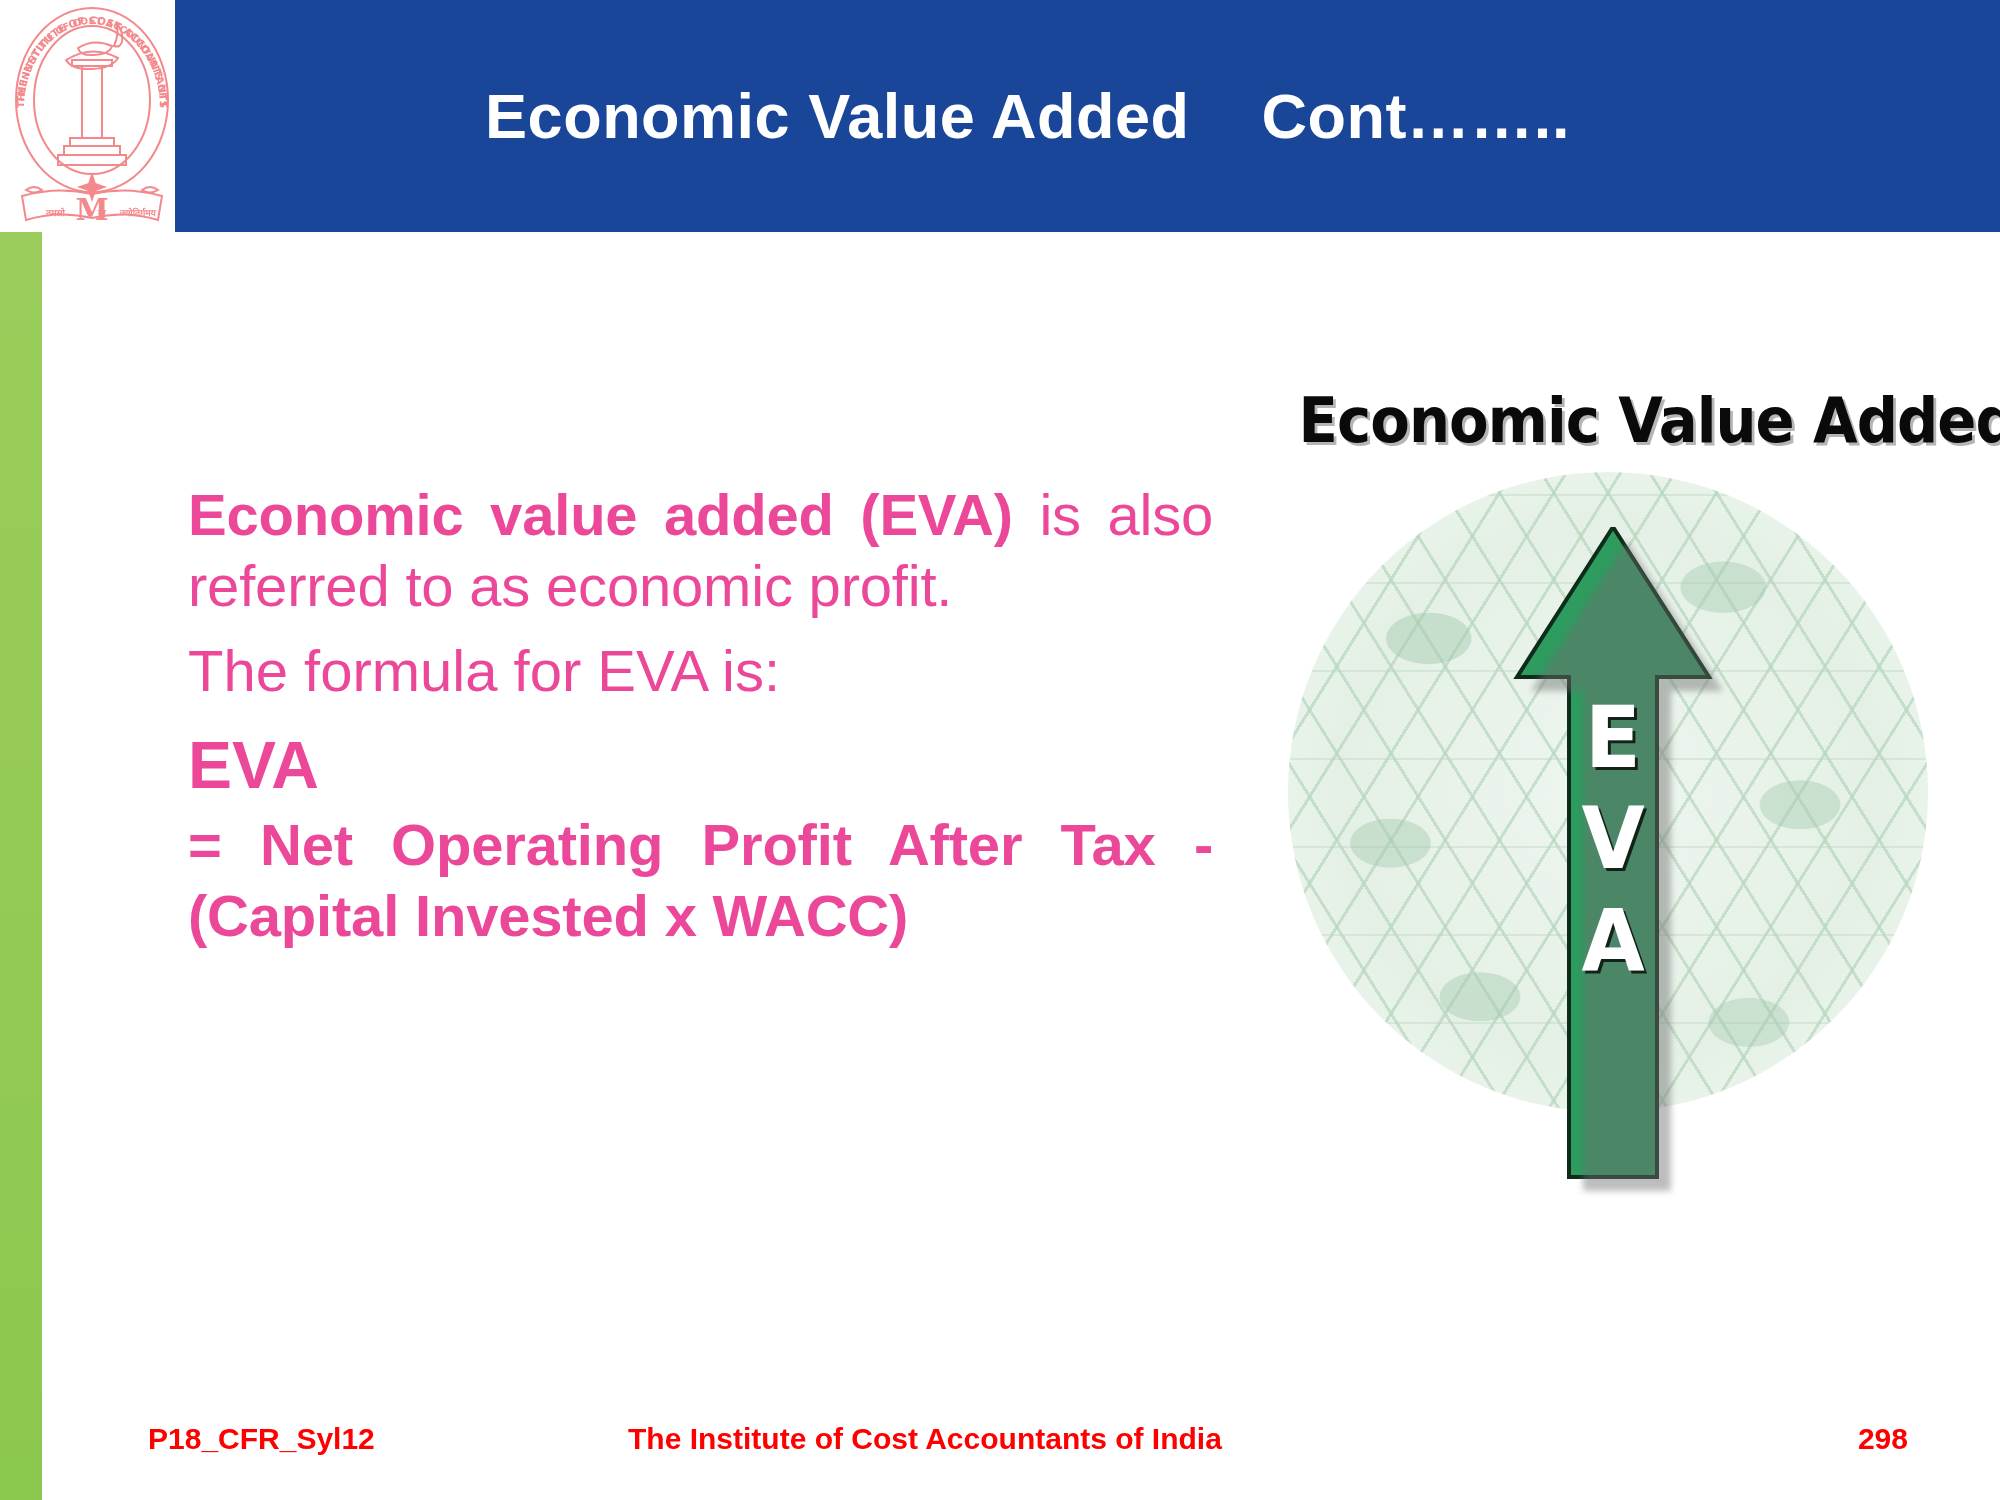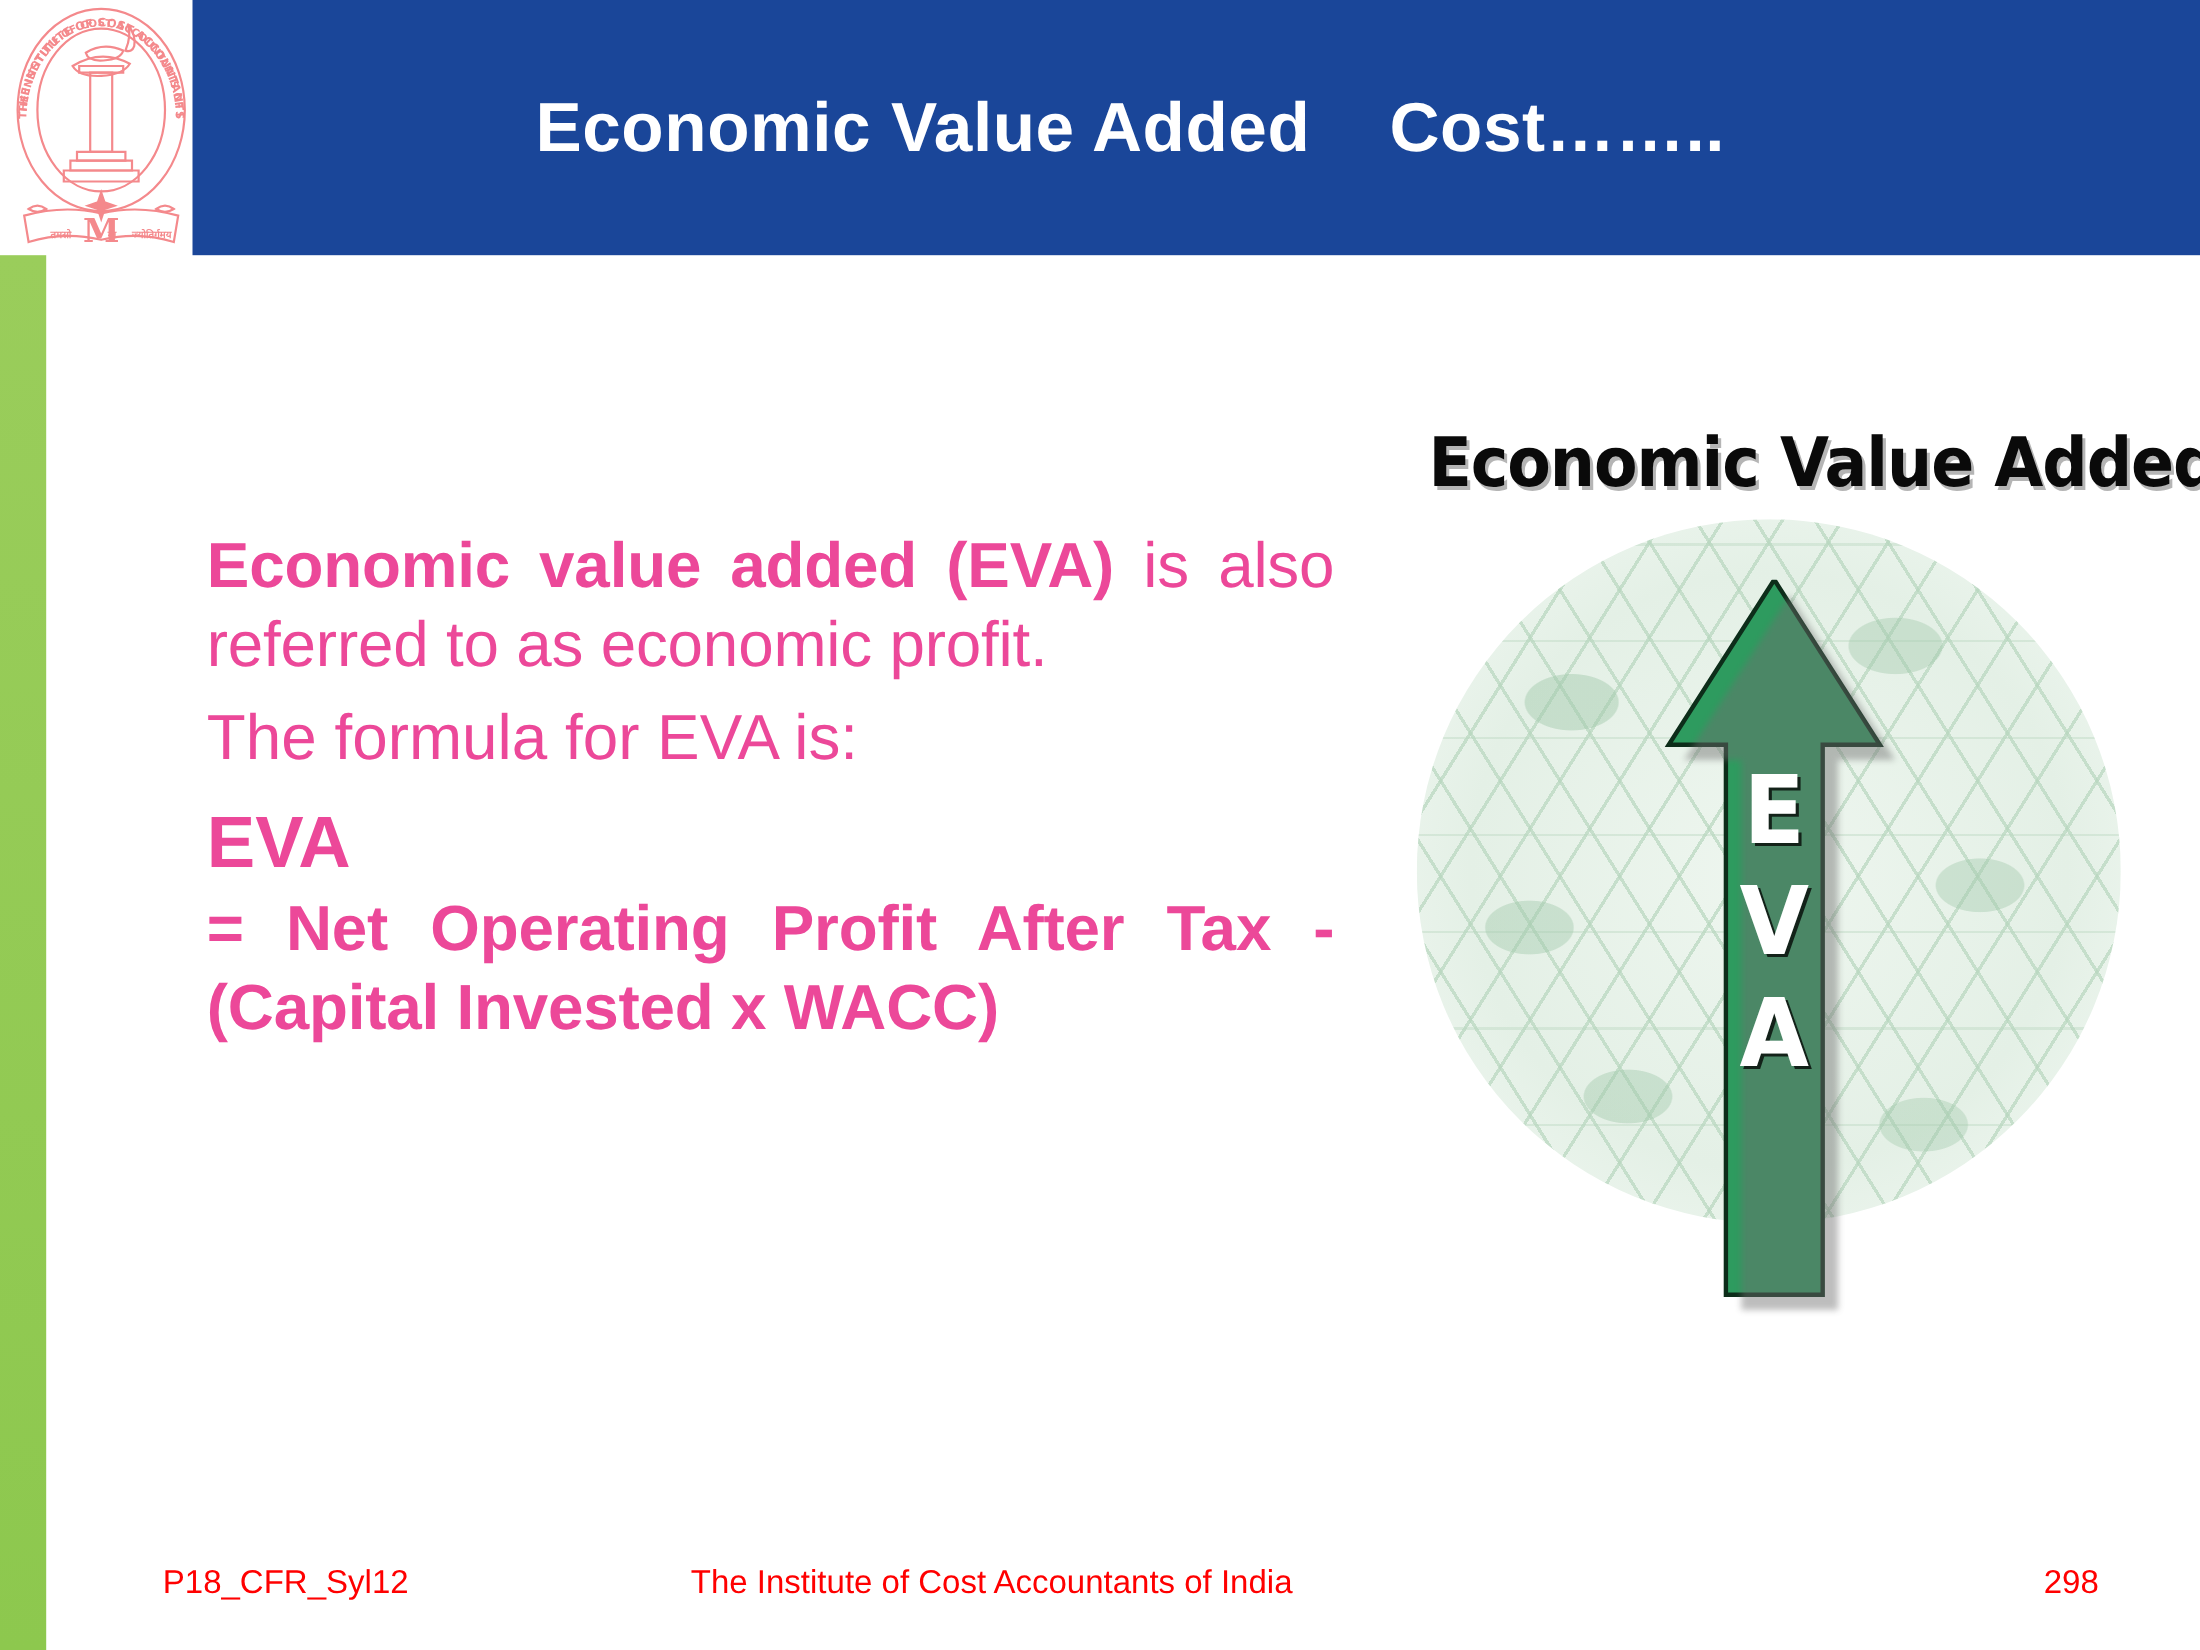--- a/index.html
+++ b/index.html
@@ -112,36 +112,36 @@
     font-size:86px;
     line-height:1.18;
     text-shadow:3px 3px 0 rgba(0,0,0,0.75);
   }
   .arrow-letters div{transform:scaleX(0.95);}
 
   
   .footer{
     position:absolute;left:0;bottom:28px;width:2000px;height:50px;
     color:#FF0000;
-    font-weight:normal;
+    font-weight:bold;
     font-size:30px;
   }
   .f-left{position:absolute;left:148px;top:0;}
   .f-center{position:absolute;left:628px;top:0;}
   .f-right{position:absolute;right:92px;top:0;}
 </style>
 </head>
 <body>
 
 <div class="slide">
 
   <div class="left-stripe-top"></div>
 
   <div class="header-bar"></div>
-  <div class="header-title">Economic Value Added    Cost……..</div>
+  <div class="header-title">Economic Value Added    Cont……..</div>
 
   <div class="logo">
     <svg width="168" height="226" viewBox="0 0 168 226" xmlns="http://www.w3.org/2000/svg">
       <g fill="none" stroke="#F4898C" stroke-width="2">
         <ellipse cx="84" cy="96" rx="76" ry="92"></ellipse>
         <ellipse cx="84" cy="96" rx="58" ry="74"></ellipse>
 
         <rect x="74" y="62" width="20" height="72"></rect>
         <path d="M62 134 h44 v8 h-44 z"></path>
         <path d="M56 142 h56 v9 h-56 z"></path>

